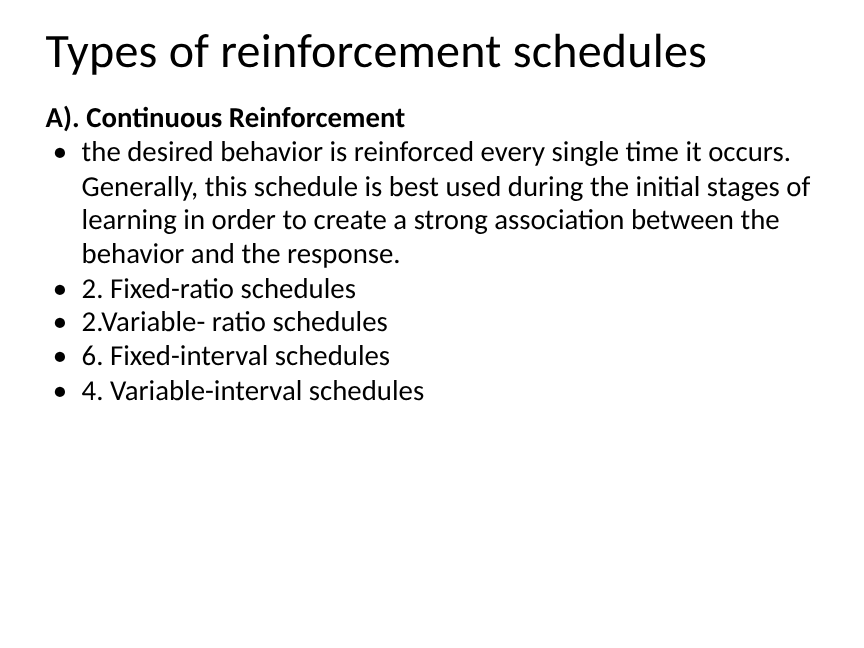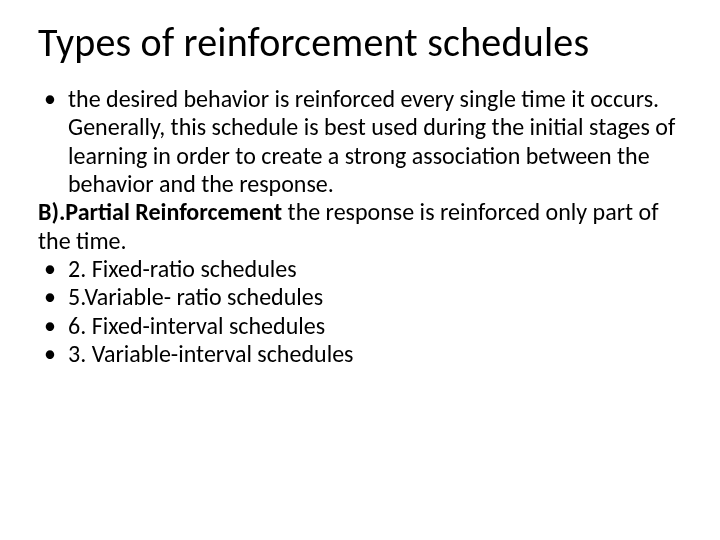--- a/index.html
+++ b/index.html
@@ -44,43 +44,41 @@
     padding-left: 0;
   }
 </style>
 </head>
 <body>
 
 <h1 class="title">Types of reinforcement schedules</h1>
 
 <div class="content">
 
+  <div class="heading-a">A). Continuous Reinforcement</div>
 
   <div class="bullet-row">
     <div class="bullet-mark">•</div>
     <div class="bullet-text">the desired behavior is reinforced every single time it occurs. Generally, this schedule is best used during the initial stages of learning in order to create a strong association between the behavior and the response.</div>
   </div>
 
-  <div class="b-line">
-    <span class="heading-b-inline">B).Partial Reinforcement</span><span> the response is reinforced only part of the time.</span>
-  </div>
 
   <div class="bullet-row">
     <div class="bullet-mark">•</div>
     <div class="bullet-text">2. Fixed-ratio schedules</div>
   </div>
 
   <div class="bullet-row">
     <div class="bullet-mark">•</div>
-    <div class="bullet-text">5.Variable- ratio schedules</div>
+    <div class="bullet-text">2.Variable- ratio schedules</div>
   </div>
 
   <div class="bullet-row">
     <div class="bullet-mark">•</div>
     <div class="bullet-text">6. Fixed-interval schedules</div>
   </div>
 
   <div class="bullet-row">
     <div class="bullet-mark">•</div>
-    <div class="bullet-text">3. Variable-interval schedules</div>
+    <div class="bullet-text">4. Variable-interval schedules</div>
   </div>
 
 </div>
 
 </body></html>

